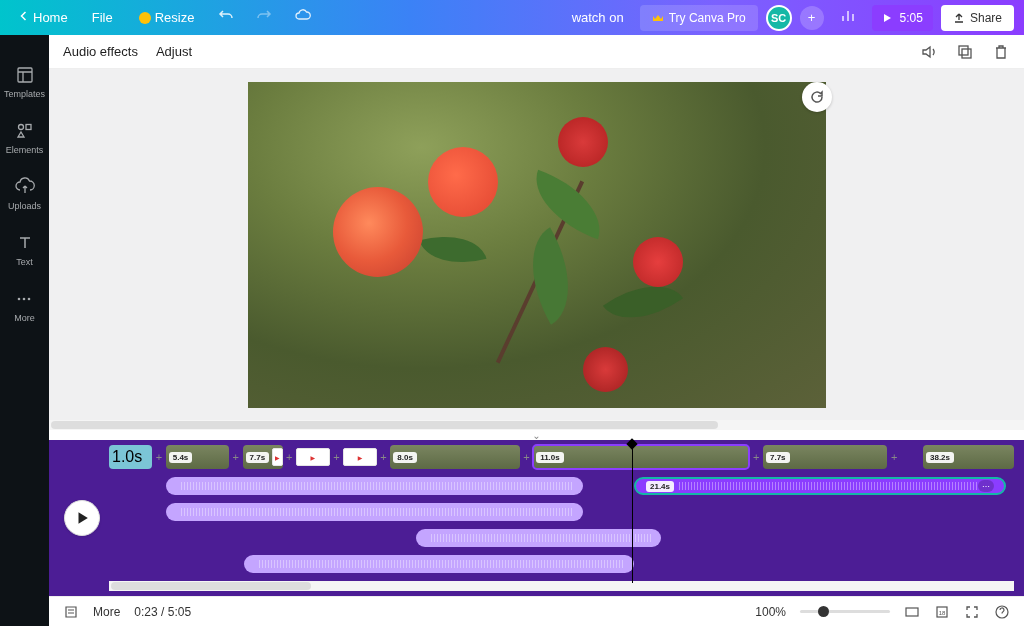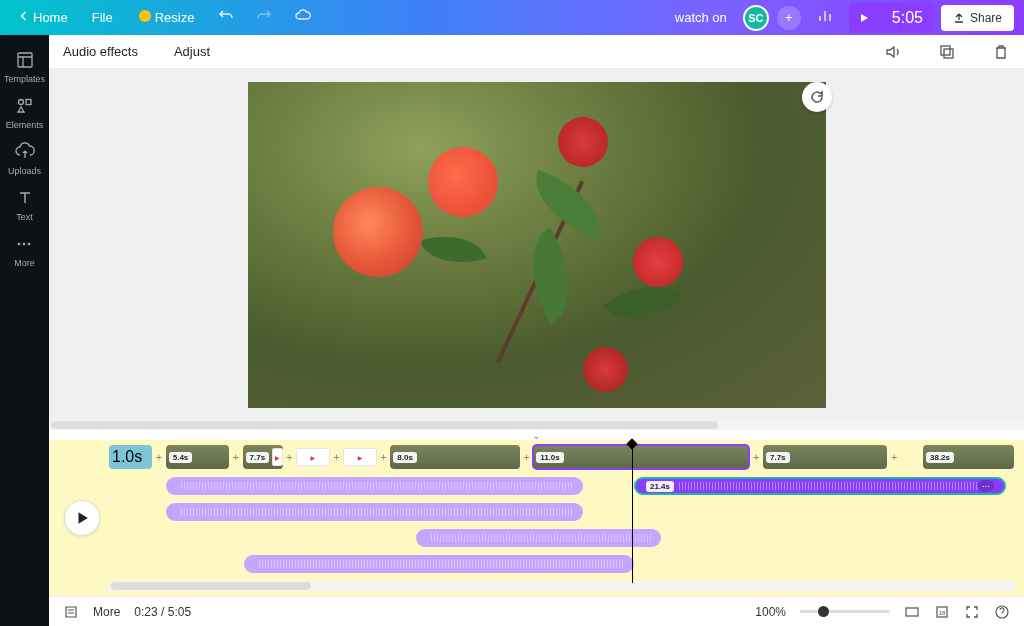--- a/index.html
+++ b/index.html
@@ -1,35 +1,35 @@
 <!DOCTYPE html>
 <html><head>
 <meta charset="utf-8">
 <style>
 *{margin:0;padding:0;box-sizing:border-box;font-family:-apple-system,BlinkMacSystemFont,'Segoe UI',sans-serif}
 body{width:1024px;height:626px;overflow:hidden;display:flex;flex-direction:column;background:#fff}
 .topbar{height:35px;background:linear-gradient(90deg,#00c4cc 0%,#3b82f6 40%,#7b61ff 70%,#8b3dff 100%);display:flex;align-items:center;padding:0 10px;color:#fff;font-size:13px}
 .topbar .left{display:flex;align-items:center;gap:6px}
 .home-btn{display:flex;gap:3px;padding:4px 8px;cursor:pointer}
-.file-btn,.resize-btn{padding:4px 10px;cursor:pointer;display:flex;gap:4px}
+.file-btn,.resize-btn{padding:4px 10px;cursor:pointer;display:flex;align-items:center;gap:4px}
 .resize-btn .crown{width:12px;height:12px;background:#ffc107;border-radius:50%;display:inline-block}
 .icon-btn{padding:4px 8px;cursor:pointer;opacity:.85}
 .topbar .right{margin-left:auto;display:flex;align-items:center;gap:8px}
 .title-text{font-size:13px;margin-right:8px}
 .try-pro{background:rgba(255,255,255,.15);padding:6px 12px;border-radius:4px;display:flex;align-items:center;gap:5px;cursor:pointer;font-size:12px}
 .avatar{width:26px;height:26px;border-radius:50%;background:#14b8a6;display:flex;align-items:center;justify-content:center;font-size:11px;font-weight:600;border:2px solid #fff}
 .plus-btn{width:24px;height:24px;border-radius:50%;background:rgba(255,255,255,.2);display:flex;align-items:center;justify-content:center;cursor:pointer}
-.play-time{background:#8b3dff;padding:6px 10px;border-radius:4px;display:flex;align-items:center;gap:23px;cursor:pointer;font-size:16px}
+.play-time{background:#8b3dff;padding:6px 10px;border-radius:4px;display:flex;align-items:center;gap:8px;cursor:pointer;font-size:12px}
 .share-btn{background:#fff;color:#333;padding:6px 12px;border-radius:4px;display:flex;align-items:center;gap:5px;cursor:pointer;font-size:12px;font-weight:500}
 .main{flex:1;display:flex;min-height:0}
-.sidebar{width:49px;background:#0d1216;display:flex;flex-direction:column;align-items:center;padding-top:13px;gap:8px;color:#a7aaad;font-size:9px}
+.sidebar{width:49px;background:#0d1216;display:flex;flex-direction:column;align-items:center;padding-top:28px;gap:18px;color:#a7aaad;font-size:9px}
 .side-item{display:flex;flex-direction:column;align-items:center;gap:4px;cursor:pointer;padding:2px}
 .side-item svg{width:20px;height:20px}
 .content{flex:1;display:flex;flex-direction:column;min-width:0}
-.toolbar{height:34px;display:flex;align-items:center;padding:0 14px;gap:36px;border-bottom:1px solid #eee;font-size:13px;color:#1e1e1e}
+.toolbar{height:34px;display:flex;align-items:center;padding:0 14px;gap:18px;border-bottom:1px solid #eee;font-size:13px;color:#1e1e1e}
 .toolbar .spacer{flex:1}
 .tb-icon{cursor:pointer;width:18px;height:18px;color:#555}
 .canvas-area{flex:1;background:#f0f0f1;position:relative;display:flex;align-items:center;justify-content:center;min-height:0;overflow:hidden}
 .canvas-frame{width:578px;height:326px;background:#6b7d3f;position:relative;overflow:hidden}
 .canvas-frame .bg{position:absolute;inset:0;background:radial-gradient(ellipse at 30% 20%,#8ea05a 0%,#6b7d3f 30%,#4a5a2e 60%,#5c6139 100%)}
 .flower{position:absolute;border-radius:50%}
 .f1{width:90px;height:90px;left:85px;top:105px;background:radial-gradient(circle at 40% 40%,#ff8a5c,#e85a3a,#c43d2e)}
 .f2{width:70px;height:70px;left:180px;top:65px;background:radial-gradient(circle at 40% 40%,#ff6b4a,#e04530)}
 .f3{width:50px;height:50px;left:310px;top:35px;background:radial-gradient(circle,#d93a3a,#b02020)}
 .f4{width:50px;height:50px;left:385px;top:155px;background:radial-gradient(circle,#e63e3e,#b82525)}
@@ -38,21 +38,21 @@
 .l1{width:80px;height:45px;left:280px;top:100px;transform:rotate(20deg);background:#4a7d35}
 .l2{width:70px;height:40px;left:360px;top:200px;transform:rotate(-35deg);background:#3a5f28}
 .l3{width:85px;height:48px;left:260px;top:170px;transform:rotate(60deg);background:#477835}
 .l4{width:60px;height:35px;left:175px;top:150px;transform:rotate(-15deg);background:#3d6b2e}
 .stem{position:absolute;background:#5a3d2e;width:4px;height:200px;left:290px;top:90px;transform:rotate(25deg)}
 .refresh-btn{position:absolute;top:13px;right:192px;width:30px;height:30px;background:#fff;border-radius:50%;display:flex;align-items:center;justify-content:center;cursor:pointer;box-shadow:0 1px 3px rgba(0,0,0,.2)}
 .scroll-h{height:10px;background:#f5f5f5;position:relative}
 .scroll-h .thumb{position:absolute;left:2px;top:1px;width:667px;height:8px;background:#ddd;border-radius:4px}
 .collapse-tab{height:10px;display:flex;justify-content:center}
 .collapse-tab span{cursor:pointer;color:#888;font-size:10px}
-.timeline{background:#fef9c3;padding:5px 10px 5px 60px;position:relative}
+.timeline{background:#4c1d95;padding:5px 10px 5px 60px;position:relative}
 .playhead-marker{position:absolute;left:583px;top:0;z-index:10}
 .playhead-marker .diamond{width:8px;height:8px;background:#000;transform:rotate(45deg);margin-left:-4px}
 .playhead-marker .line{width:1px;height:135px;background:#000;margin-left:-0.5px}
 .play-big{position:absolute;left:15px;top:60px;width:36px;height:36px;background:#fff;border:1px solid #ddd;border-radius:50%;display:flex;align-items:center;justify-content:center;cursor:pointer;box-shadow:0 1px 3px rgba(0,0,0,.1)}
 .video-track{height:24px;display:flex;align-items:center;gap:2px;margin-bottom:8px}
 .clip{height:24px;background:linear-gradient(#7a8560,#5d6a45);border-radius:4px;position:relative;display:flex;align-items:center;padding-left:3px}
 .clip.active{outline:2px solid #8b3dff;outline-offset:-1px}
 .clip .dur{background:rgba(255,255,255,.92);font-size:8px;padding:1px 4px;border-radius:3px;font-weight:600;color:#222}
 .plus-gap{width:10px;color:#888;font-size:11px;text-align:center;cursor:pointer}
 .audio-track{height:20px;margin-bottom:6px;position:relative}
@@ -95,20 +95,26 @@
         </svg></div>
     <div class="icon-btn redo-disabled"><svg width="16" height="16" viewBox="0 0 16 16" fill="none">
           <path d="M11 3l3 3-3 3M14 6H6a4 4 0 00-4 4" stroke="#fff" stroke-width="1.5"></path>
         </svg></div>
     <div class="icon-btn"><svg width="18" height="18" viewBox="0 0 18 18" fill="none">
           <path d="M5 12a3 3 0 010-6 4 4 0 017.5-1A3 3 0 0113 12H5z" stroke="#fff" stroke-width="1.3"></path>
         </svg></div>
   </div>
   <div class="right">
     <span class="title-text">watch on</span>
+    <div class="try-pro">
+      <svg width="12" height="12" viewBox="0 0 12 12">
+          <path d="M1 4l2 3 3-4 3 4 2-3v5H1z" fill="#ffc107"></path>
+        </svg>
+      <span>Try Canva Pro</span>
+    </div>
     <div class="avatar">SC</div>
     <div class="plus-btn">+</div>
     <div class="icon-btn"><svg width="16" height="16" viewBox="0 0 16 16" fill="none">
           <path d="M3 13V8m5 5V3m5 10V6" stroke="#fff" stroke-width="1.5"></path>
         </svg></div>
     <div class="play-time">
       <svg width="10" height="10" viewBox="0 0 10 10">
           <path d="M2 1l7 4-7 4z" fill="#fff"></path>
         </svg>
       <span>5:05</span>

